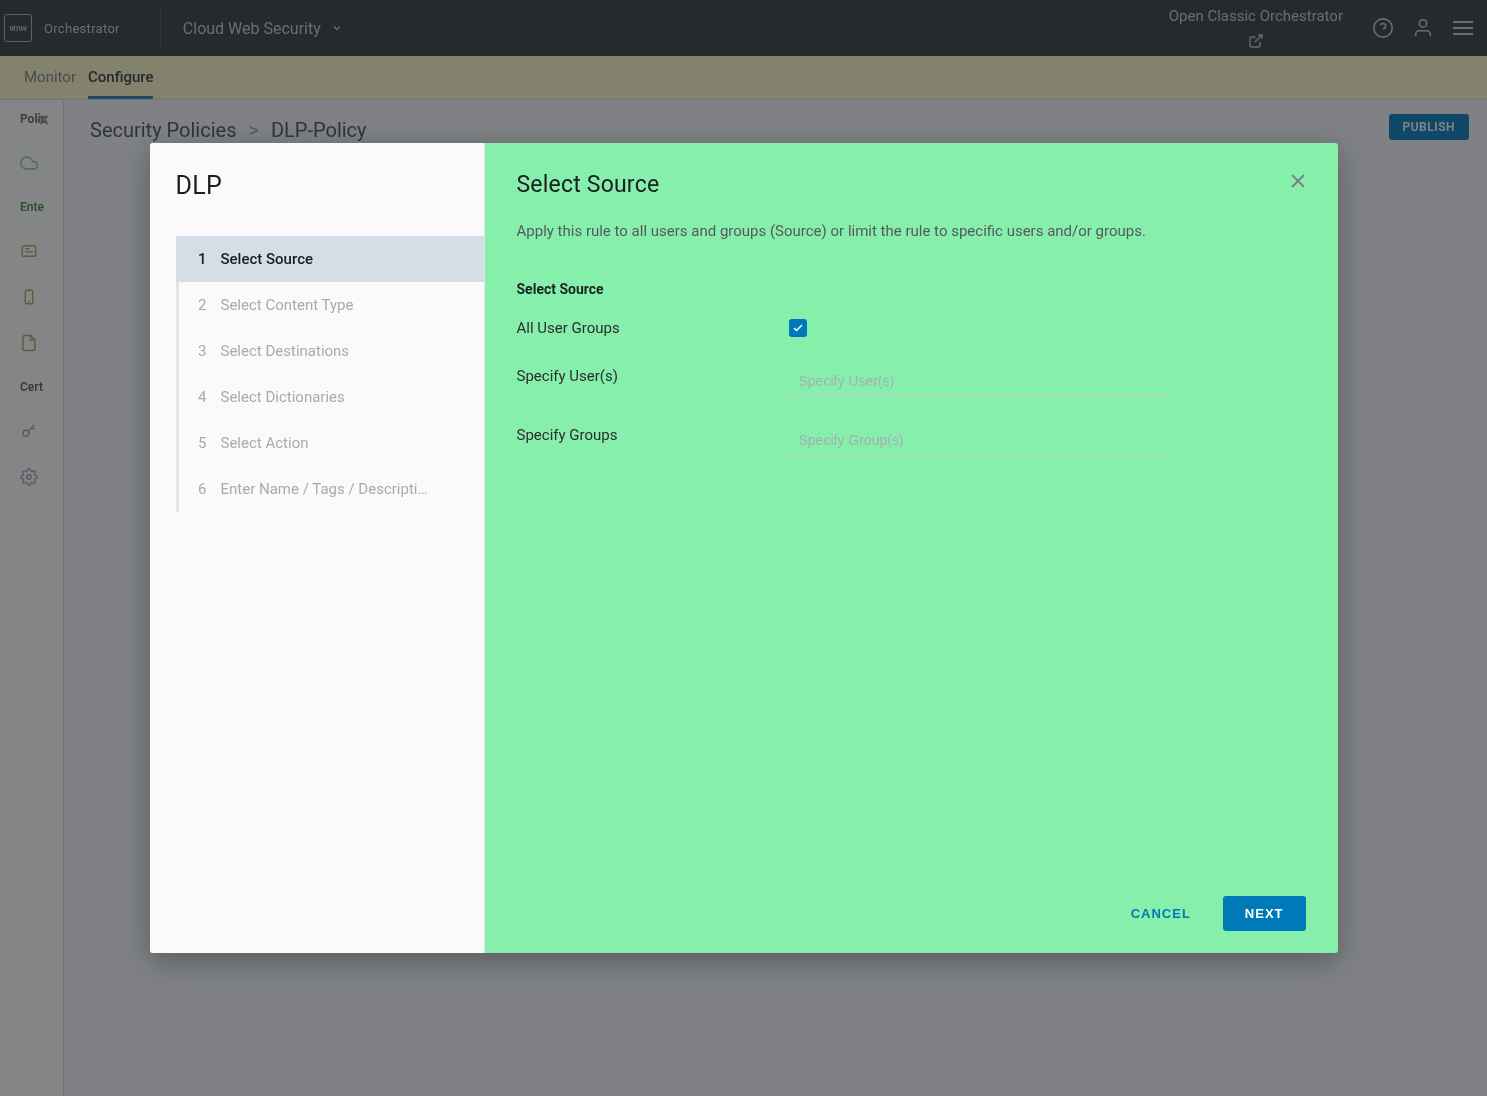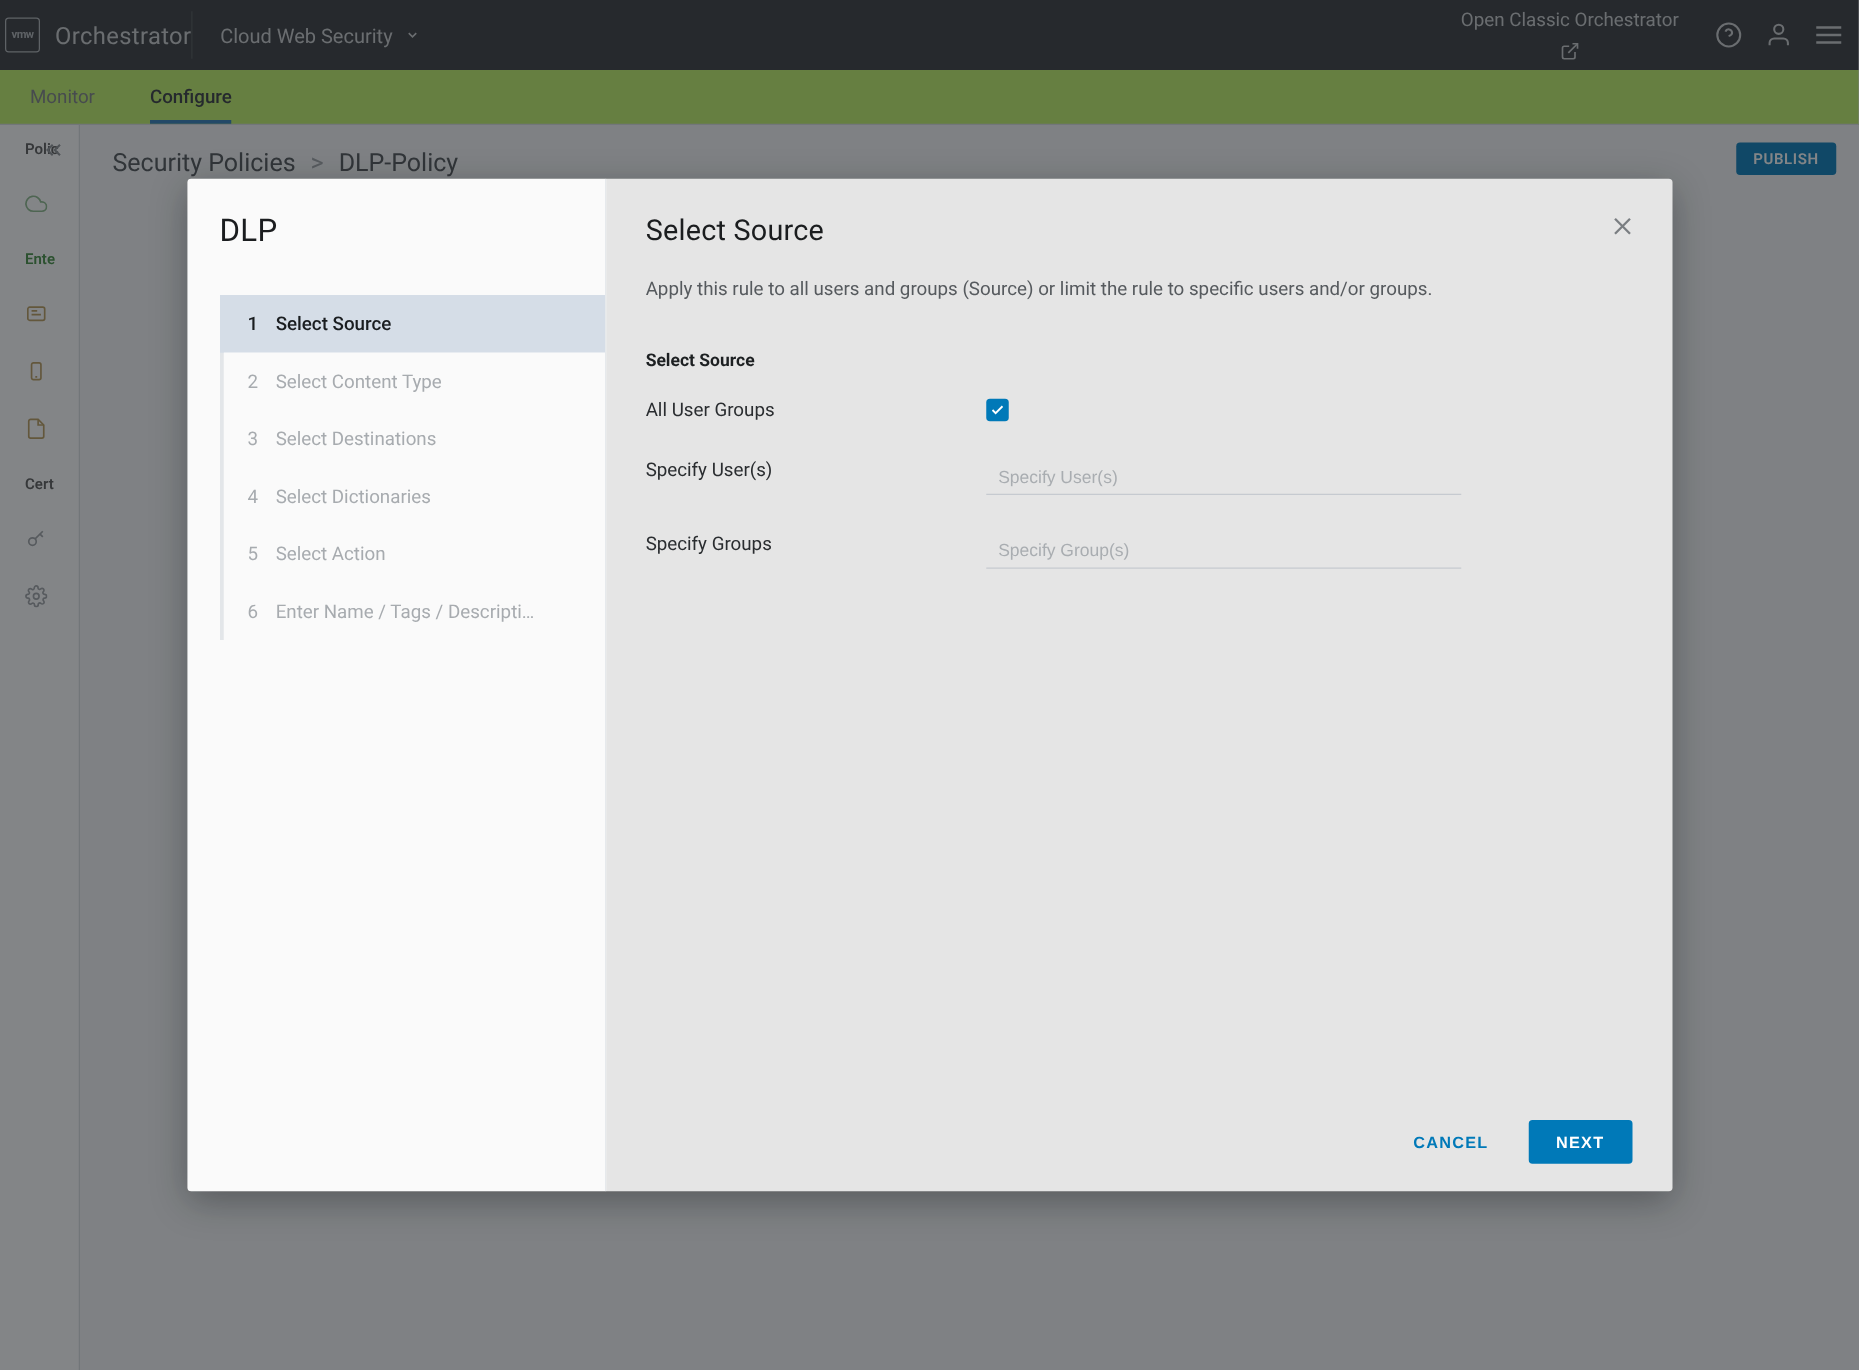--- a/index.html
+++ b/index.html
@@ -1,53 +1,53 @@
 <!DOCTYPE html>
 <html><head>
   <meta charset="utf-8">
   <style>
     * { box-sizing: border-box; margin: 0; padding: 0; }
     body { font-family: -apple-system, BlinkMacSystemFont, "Segoe UI", Roboto, "Helvetica Neue", Arial, sans-serif; background: #fff; color: #333; font-size: 14px; overflow: hidden; }
     
     
     .top-header { background: #313438; color: #aeb1b5; height: 56px; display: flex; align-items: center; padding: 0 4px; }
     .logo-box { width: 28px; height: 28px; border: 1.5px solid #aeb1b5; border-radius: 3px; margin-right: 12px; display: flex; align-items: center; justify-content: center; font-size: 9px; font-weight: 700; color: #aeb1b5; letter-spacing: -0.5px; }
-    .app-title { font-size: 19px; font-weight: 400; color: #c8cacc; letter-spacing: 0.3px; }
+    .app-title { font-size: 13px; font-weight: 400; color: #c8cacc; margin-right: 40px; letter-spacing: 0.3px; }
     .divider-v { width: 1px; height: 38px; background: #4a4d51; margin-right: 22px; }
     .product-select { display: flex; align-items: center; gap: 10px; font-size: 16px; color: #c8cacc; cursor: pointer; }
     .chev-down { width: 12px; height: 12px; }
     .spacer { flex: 1; }
     .classic-link { display: flex; align-items: center; gap: 8px; color: #c8cacc; font-size: 15px; margin-right: 20px; cursor: pointer; flex-direction: column; }
     .icon-btn { width: 40px; height: 40px; display: flex; align-items: center; justify-content: center; color: #c8cacc; cursor: pointer; }
     .icon-svg { width: 22px; height: 22px; }
     .hamburger-lines { width: 20px; height: 2px; background: #c8cacc; position: relative; }
     .hamburger-lines::before, .hamburger-lines::after { content: ''; position: absolute; left: 0; width: 20px; height: 2px; background: #c8cacc; }
     .hamburger-lines::before { top: -6px; }
     .hamburger-lines::after { top: 6px; }
 
     
-    .sub-header { background: #bef264; border-bottom: 1px solid #d9dde1; height: 44px; display: flex; align-items: flex-end; padding: 0 24px; gap: 44px; }
+    .sub-header { background: #fef9c3; border-bottom: 1px solid #d9dde1; height: 44px; display: flex; align-items: flex-end; padding: 0 24px; gap: 12px; }
     .tab { padding: 10px 0 10px; font-size: 15px; color: #7a7e82; cursor: pointer; border-bottom: 3px solid transparent; }
     .tab.active { color: #30343a; border-bottom-color: #2a7bb8; font-weight: 500; }
 
     
     .main-area { display: flex; height: calc(100vh - 100px); background: #f5f7f9; position: relative; }
     .sidebar-bg { width: 64px; background: #fff; border-right: 1px solid #d9dde1; padding-top: 12px; display: flex; flex-direction: column; align-items: flex-start; padding-left: 20px; gap: 28px; position: relative; }
     .sidebar-label { font-size: 12px; color: #555; font-weight: 600; }
     .sidebar-label.green { color: #3e8d3e; }
     .sidebar-icon { width: 18px; height: 18px; color: #888; }
     .collapse-caret { position: absolute; top: 10px; right: 10px; }
     .content-bg { flex: 1; padding: 18px 26px; position: relative; }
     .breadcrumb-row { display: flex; align-items: center; gap: 12px; font-size: 20px; color: #4a4e52; }
     .breadcrumb-sep { color: #9ea2a6; }
     .publish-btn { position: absolute; right: 18px; top: 14px; background: #0079b8; color: #fff; padding: 6px 14px; border-radius: 3px; font-size: 12px; letter-spacing: 0.5px; font-weight: 600; }
 
     
     .backdrop { position: fixed; inset: 0; background: rgba(30,33,36,0.55); display: flex; align-items: center; justify-content: center; }
-    .modal { background: #e5e5e5; width: 1188px; height: 810px; border-radius: 3px; display: flex; overflow: hidden; box-shadow: 0 8px 30px rgba(0,0,0,0.3); }
+    .modal { background: #86efac; width: 1188px; height: 810px; border-radius: 3px; display: flex; overflow: hidden; box-shadow: 0 8px 30px rgba(0,0,0,0.3); }
 
     
     .modal-left { width: 335px; background: #fafafa; border-right: 1px solid #e6e9ec; padding: 28px 0 28px 26px; }
     .modal-left-title { font-size: 25px; font-weight: 400; color: #1b1d1f; letter-spacing: 0.3px; padding-left: 0; margin-bottom: 36px; }
     .steps { border-left: 3px solid #e3e6e9; padding-left: 0; }
     .step { display: flex; align-items: center; gap: 14px; padding: 14px 12px 14px 18px; font-size: 15px; color: #a7abaf; cursor: default; }
     .step-num { width: 10px; text-align: right; }
     .step.active { background: #d5dde7; color: #1a1d20; margin-left: -3px; border-left: 3px solid #d5dde7; padding-left: 18px; }
     .step.active .step-num, .step.active .step-text { color: #1a1d20; font-weight: 500; }
     .step-text { white-space: nowrap; overflow: hidden; text-overflow: ellipsis; flex: 1; }

